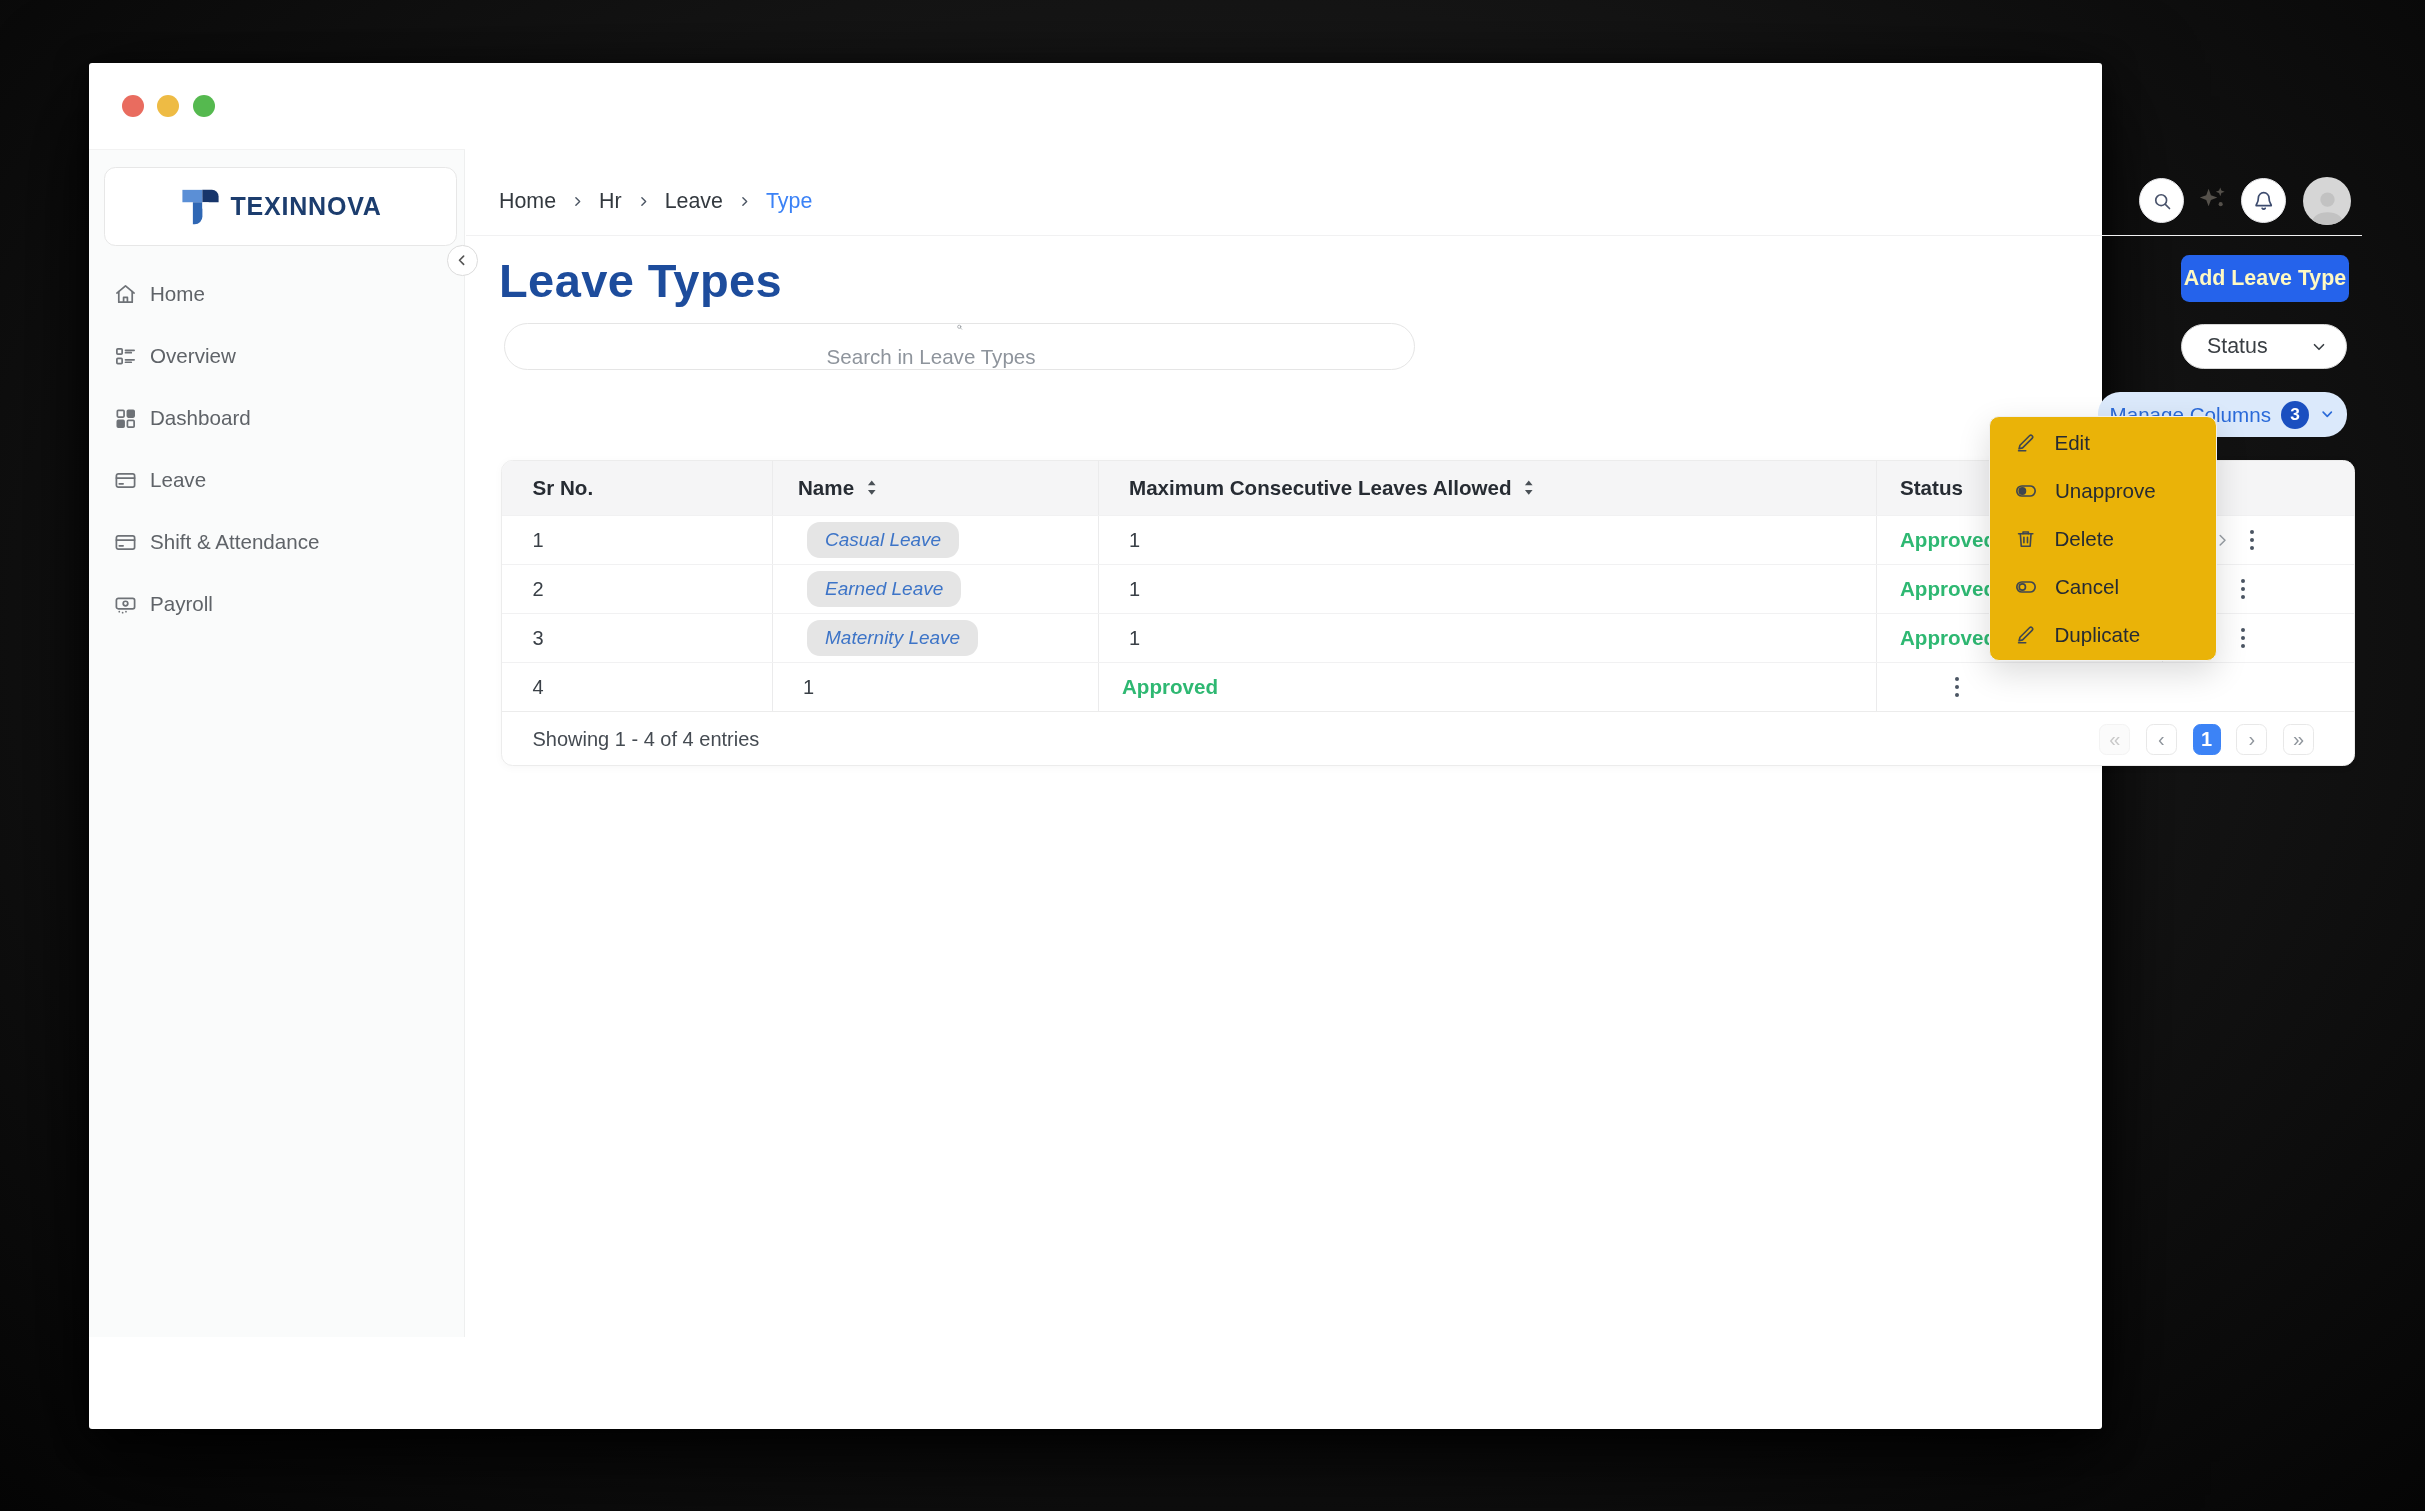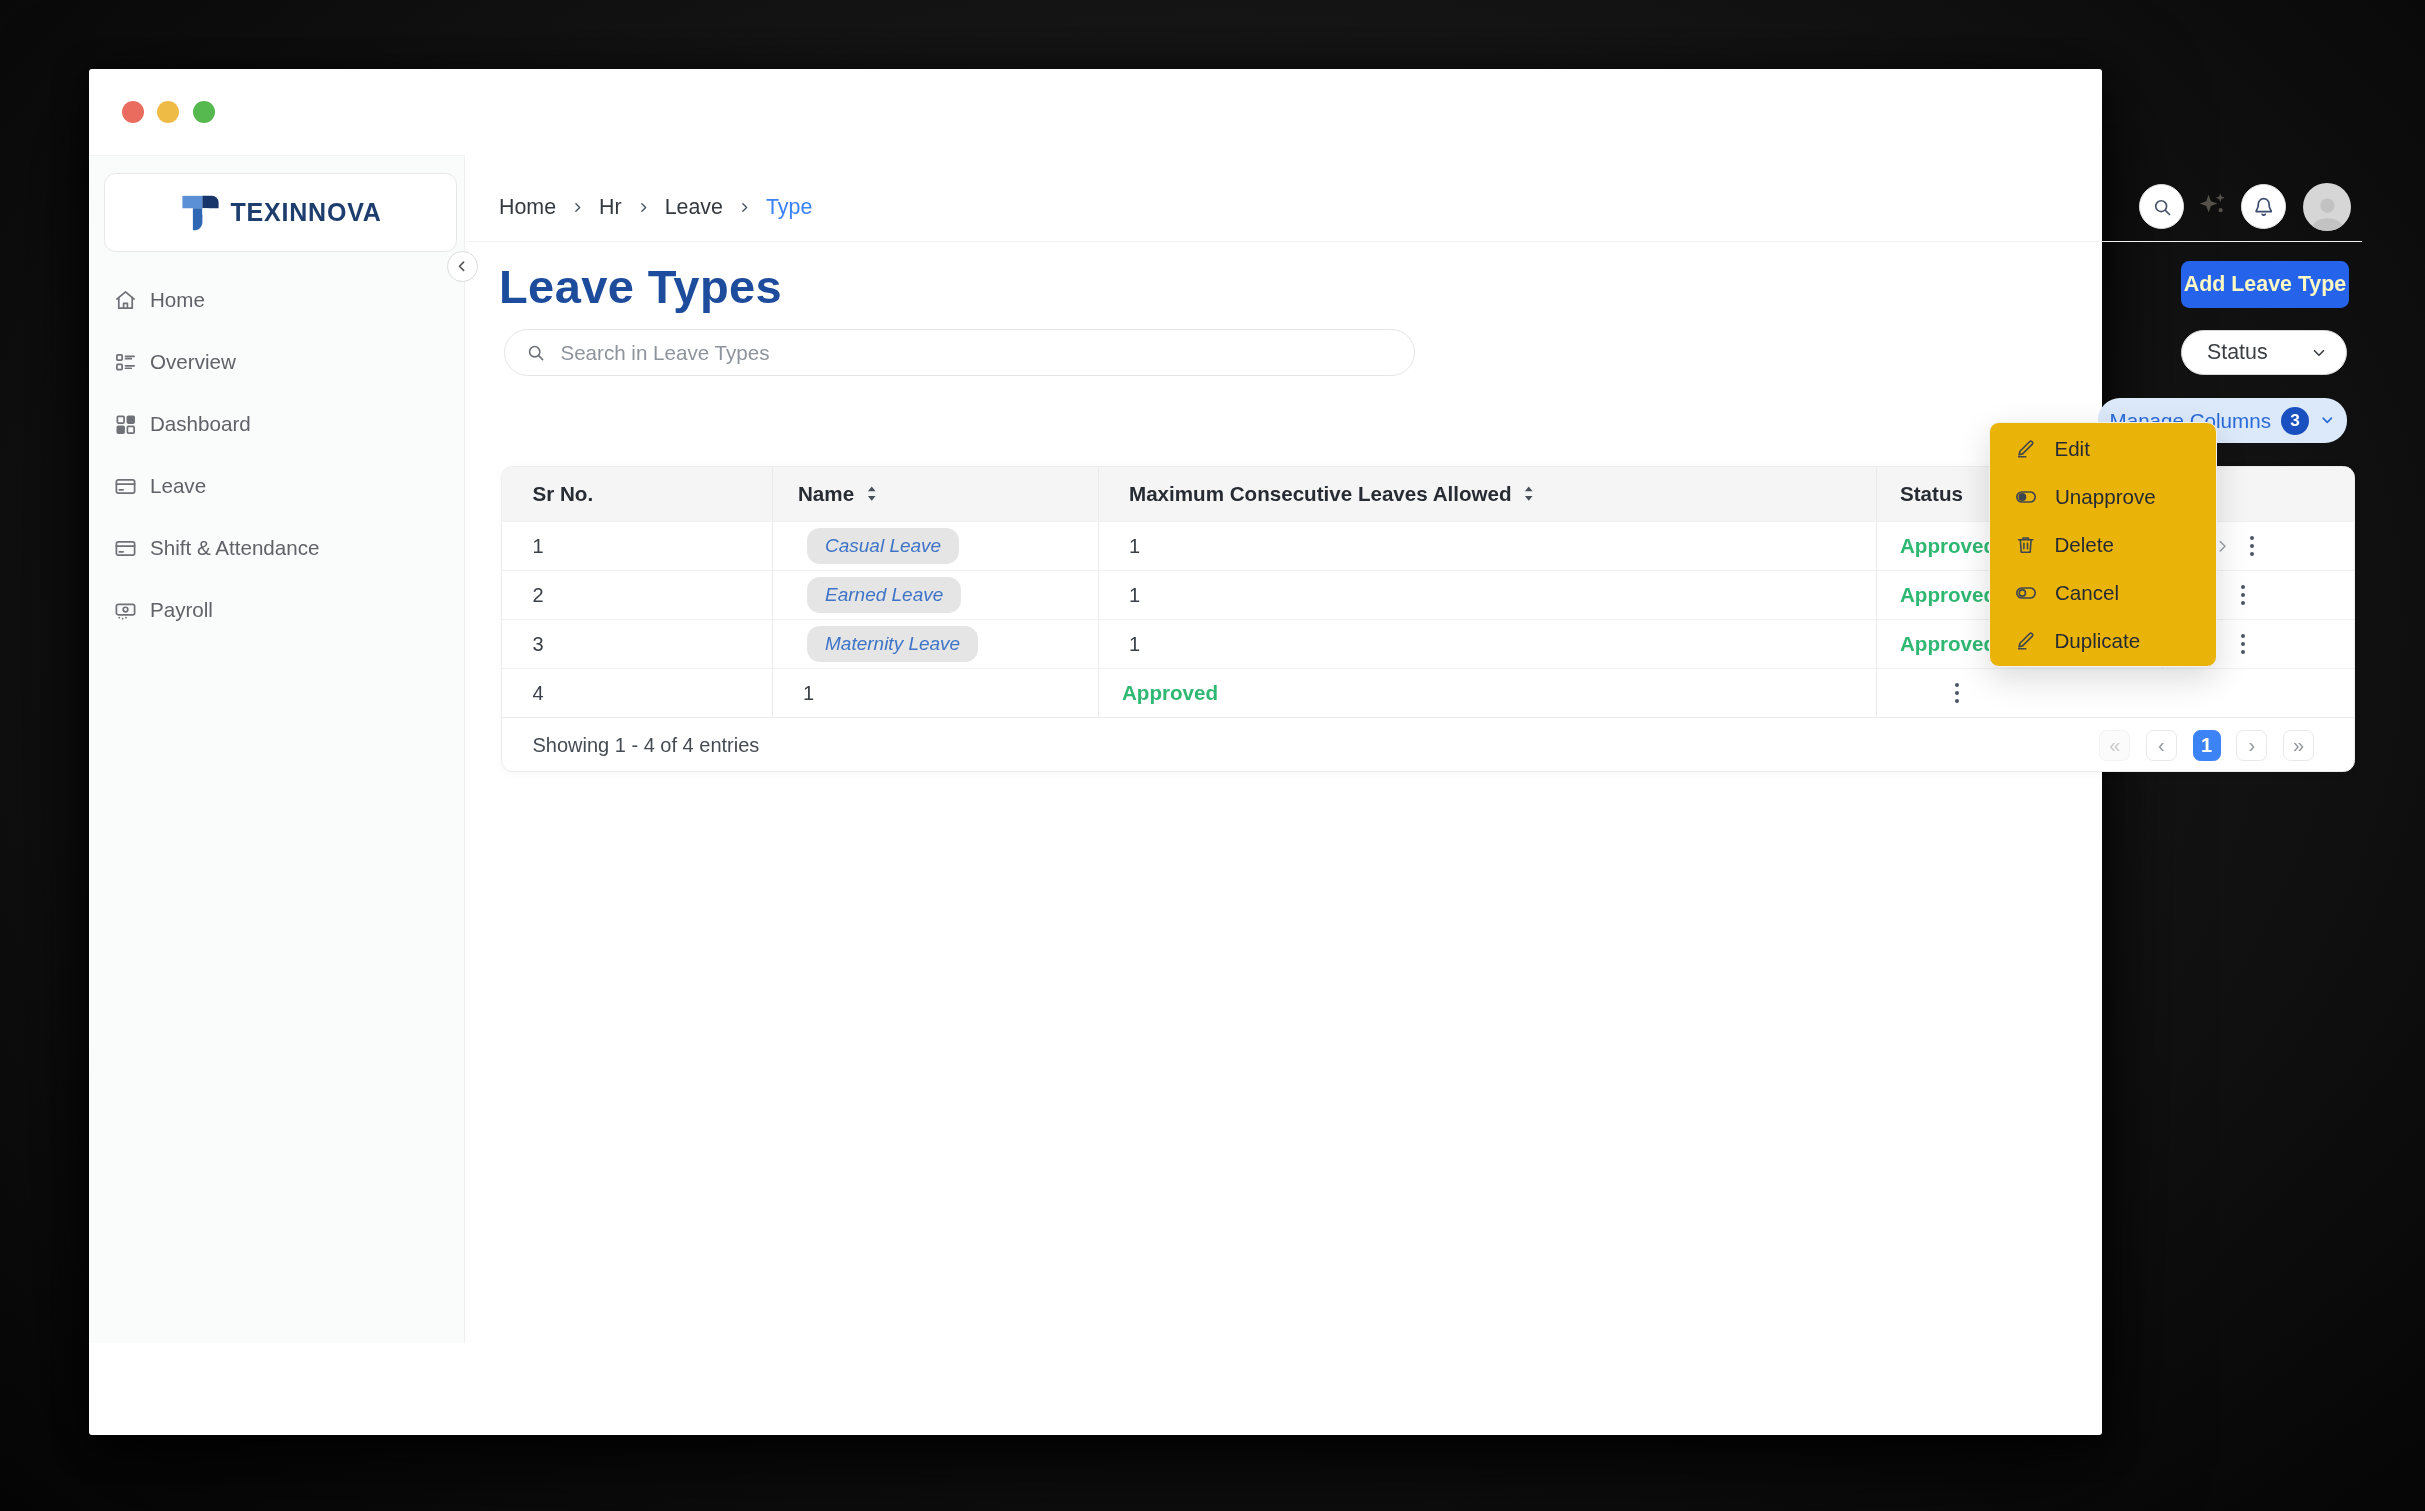--- a/index.html
+++ b/index.html
@@ -6,21 +6,21 @@
   html,body { width:2426px; height:1512px; overflow:hidden; }
   body {
     font-family:"Liberation Sans","DejaVu Sans",sans-serif;
     background:radial-gradient(ellipse at 50% 42%, #222222 0%, #141414 55%, #050505 100%);
     position:relative; color:#333;
   }
   .abs { position:absolute; }
 
   
   .window {
-    position:absolute; left:89px; top:69px; width:2013px; height:1366px;
+    position:absolute; left:89px; top:63px; width:2013px; height:1366px;
     background:#ffffff; border-radius:3px;
     box-shadow:0 33px 99px rgba(0,0,0,.85), 0 8.2px 33px rgba(0,0,0,.7);
   }
   .traffic { position:absolute; top:104px; width:22px; height:22px; border-radius:50%; cursor:pointer; }
   .t-close { left:33px; background:#e96c5f; }
   .t-min   { left:68px; background:#eebb44; }
   .t-max   { left:104px; background:#55b94f; }
   .traffic { top:32px; }
 
   
@@ -59,21 +59,21 @@
 
   
   .page-title { left:410px; top:190px; font-size:47px; font-weight:bold; color:#1d4c9c; letter-spacing:0.4px; }
   .add-btn {
     left:2092px; top:192px; width:168px; height:47px; background:#2563eb; border-radius:8.2px;
     color:#fef9c3; font-size:21.4px; font-weight:600; display:flex; align-items:center; justify-content:center;
     cursor:pointer; border:none;
   }
   .search-pill {
     left:415px; top:260px; width:911px; height:47px; background:#fff; border:0.8px solid #e5e5e5;
-    border-radius:24px; display:flex; align-items:center; padding:0 21.4px; gap:15px;
+    border-radius:24px; display:flex; align-items:center; padding:0 21.4px; gap:15px;flex-direction:column;
   }
   .search-pill input {
     border:none; outline:none; flex:1; font-size:20.6px; color:#333; background:transparent;
     font-family:"Liberation Sans","DejaVu Sans",sans-serif;
   }
   .search-pill input::placeholder { color:#8e949c; }
   .status-pill {
     left:2092px; top:261px; width:166px; height:45px; background:#fff; border:0.8px solid #d6d6d6;
     border-radius:23px; display:flex; align-items:center; justify-content:space-between;
     padding:0 18px 0 25px; font-size:21.4px; color:#3a3f44; cursor:pointer;

